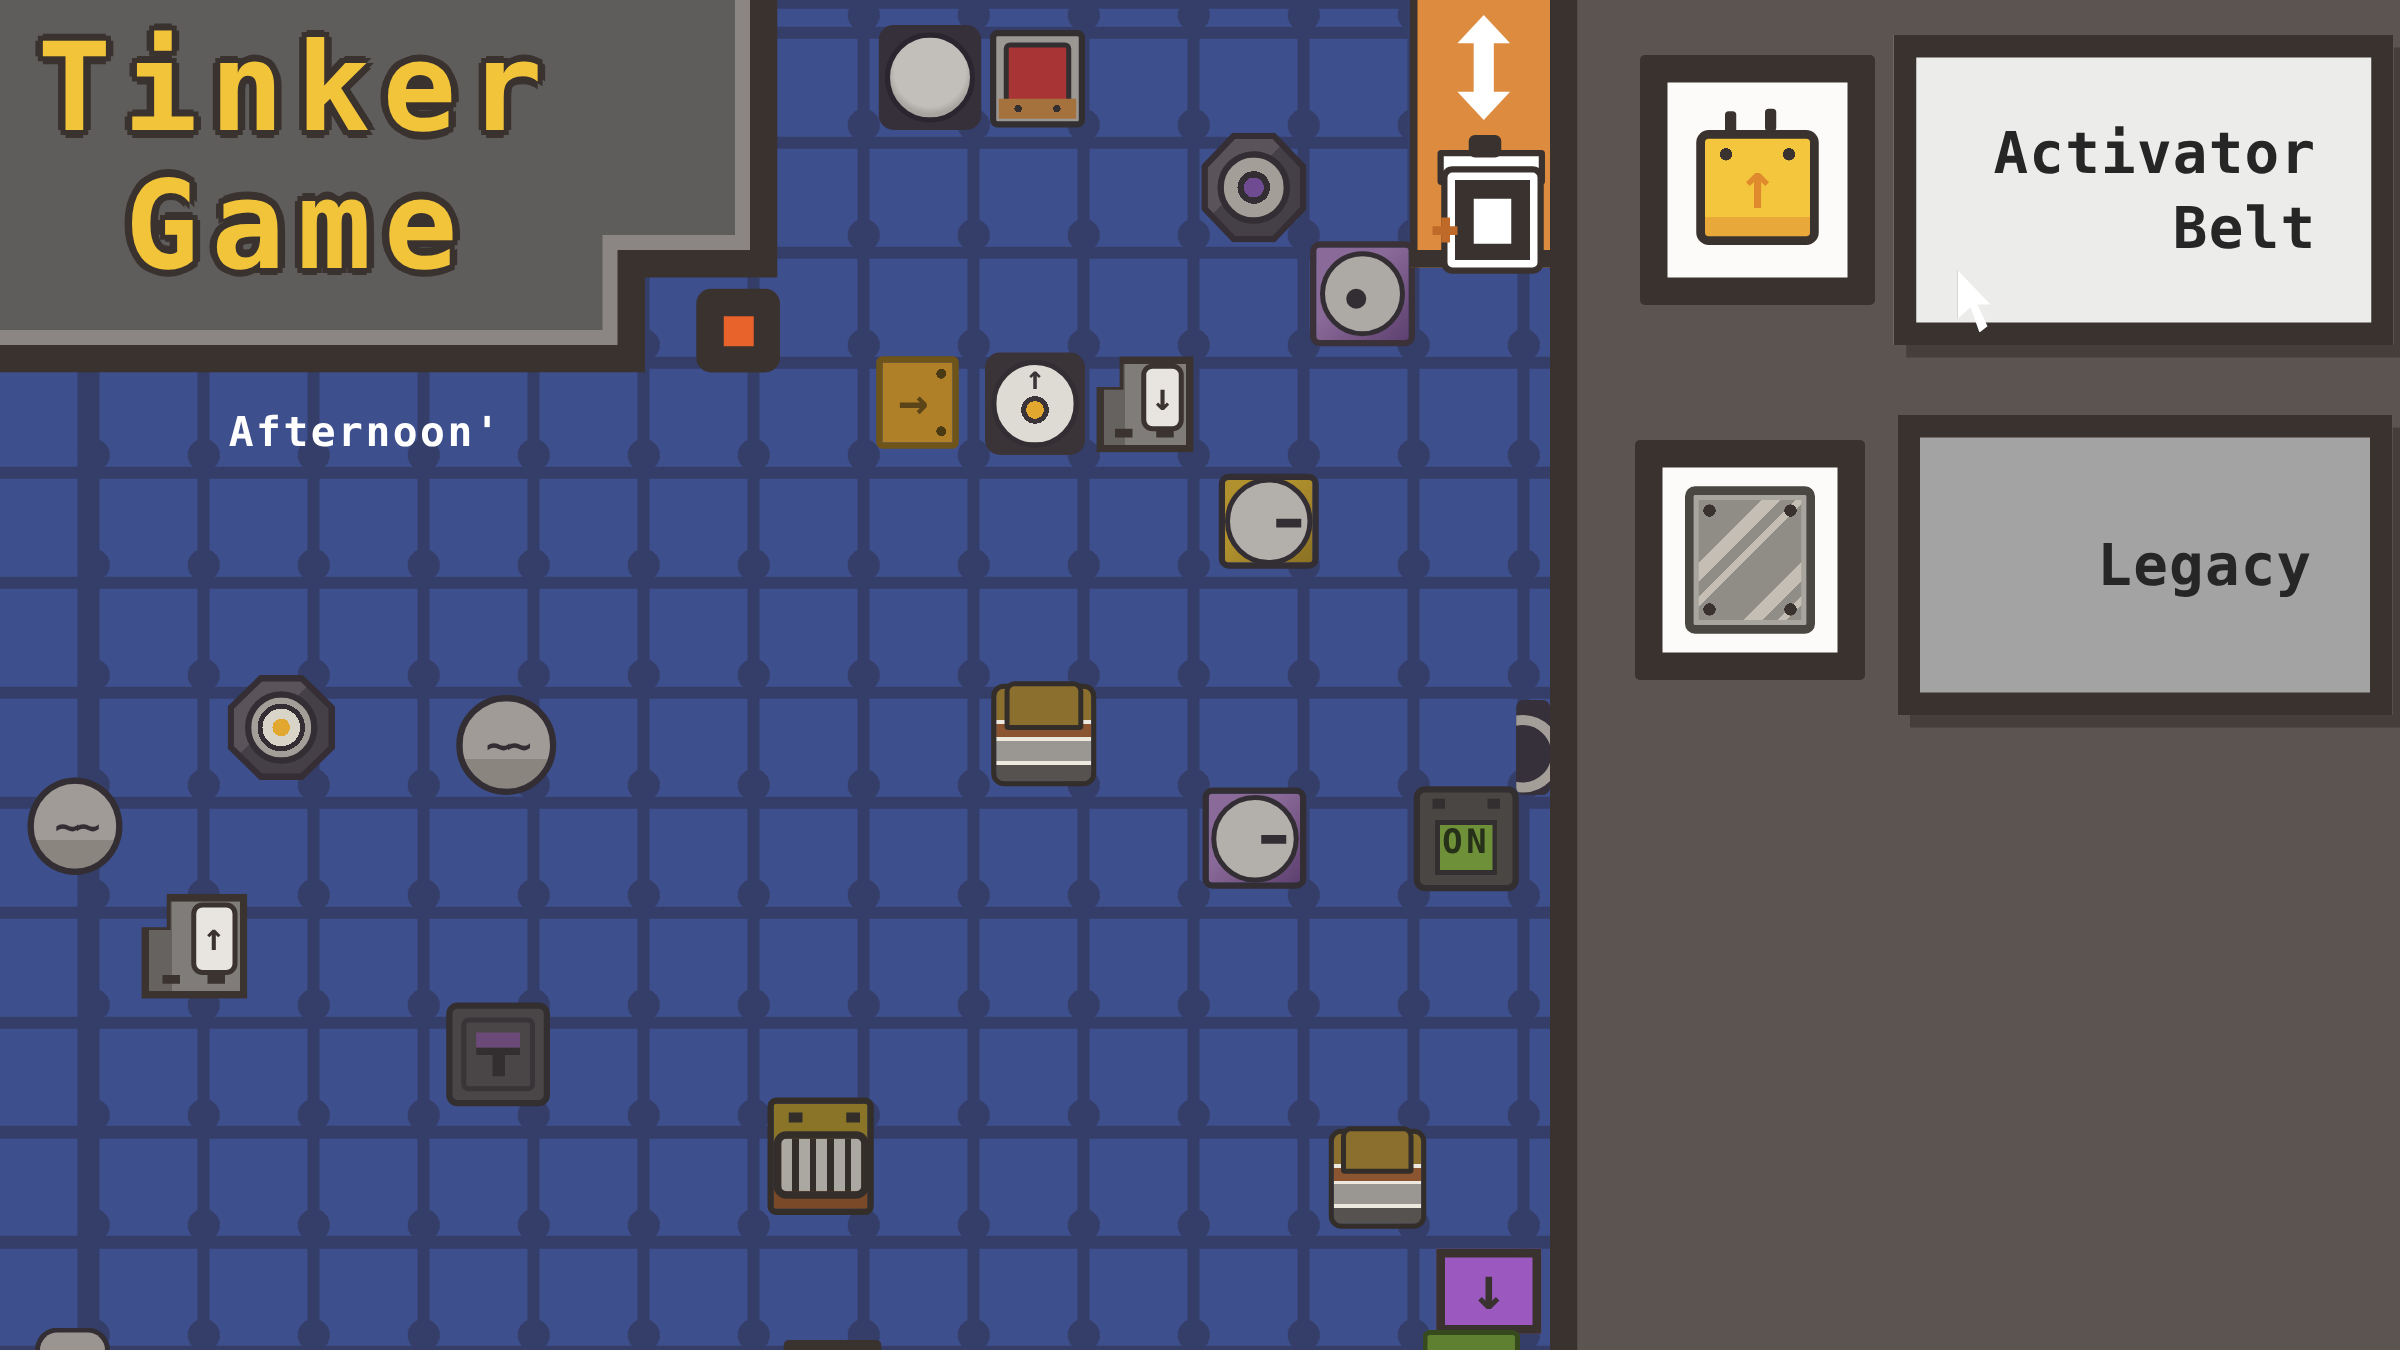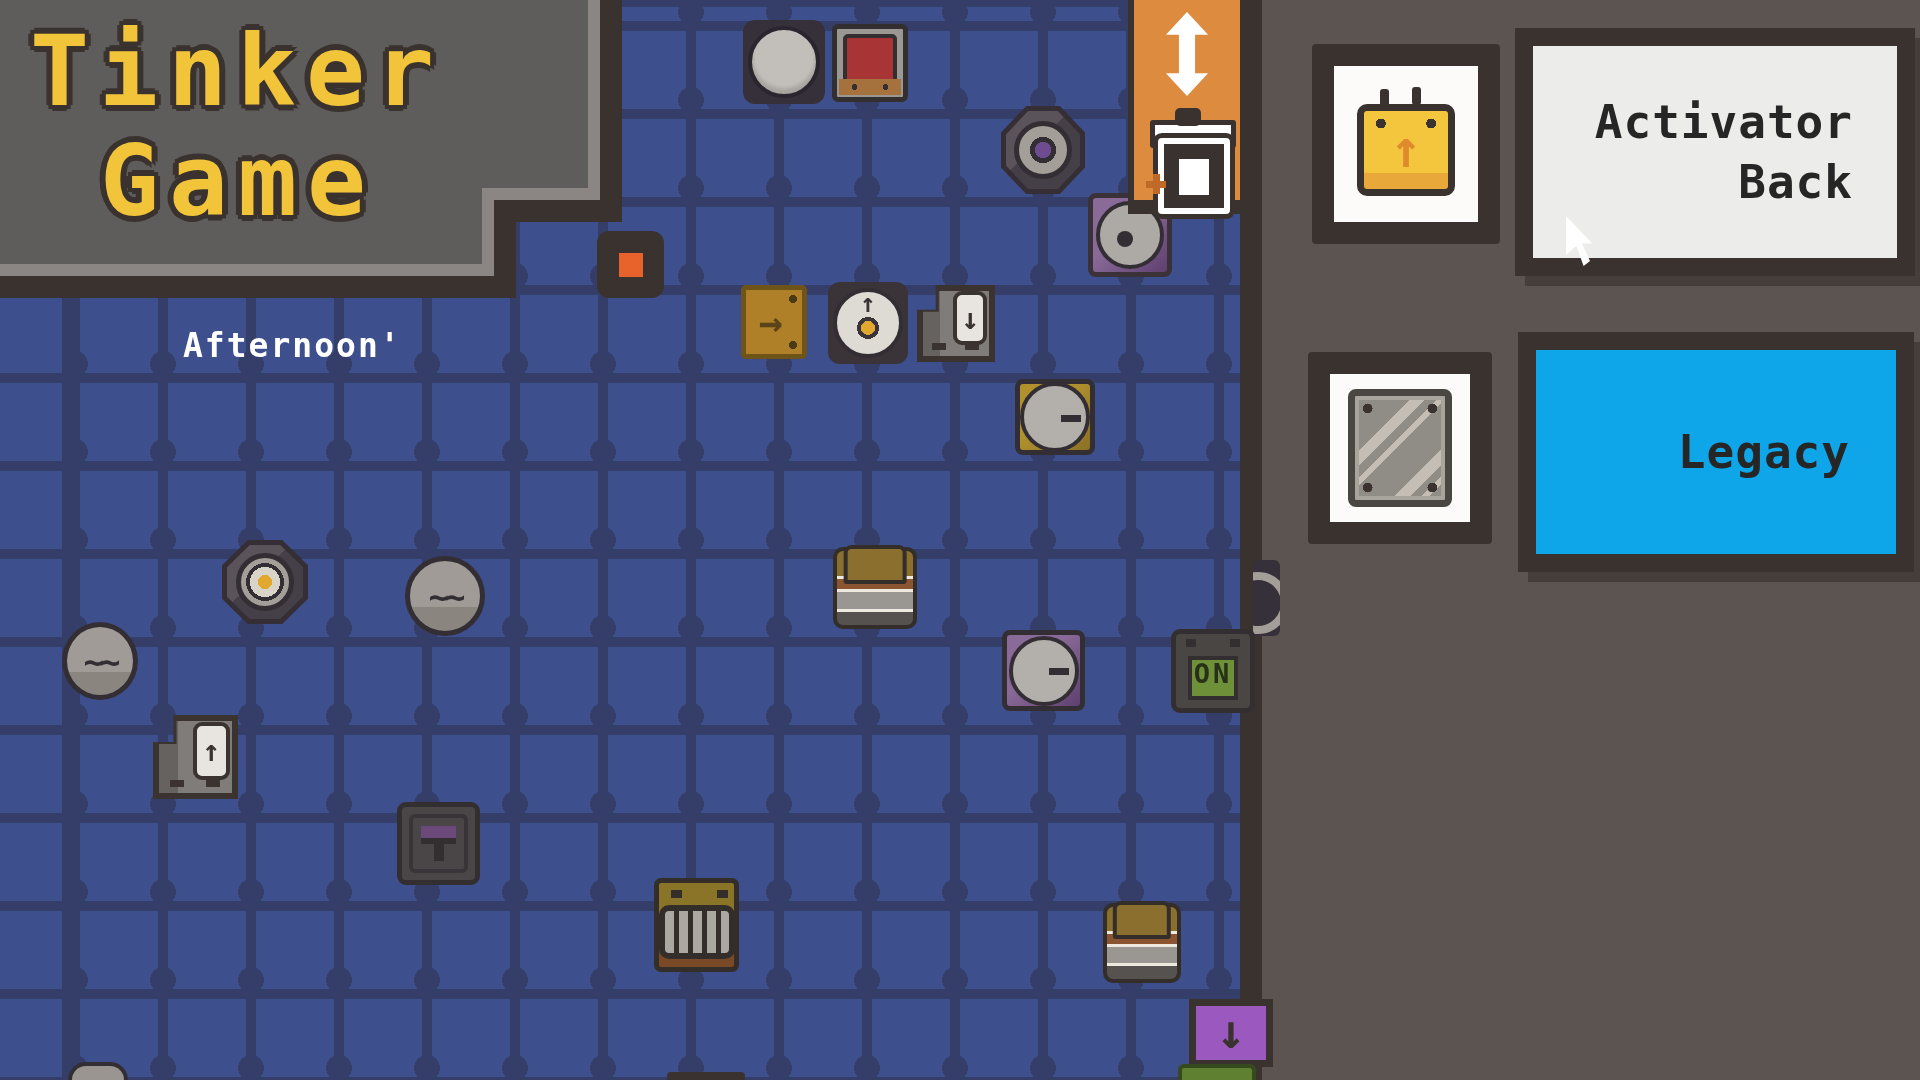--- a/index.html
+++ b/index.html
@@ -79,31 +79,31 @@
       radial-gradient(circle 5px at 86% 88%,#3A322E 97%,transparent),
       linear-gradient(135deg,transparent 0 30%,#C4BEB4 30% 38%,transparent 38% 44%,#C4BEB4 44% 48%,transparent 48% 72%,#C4BEB4 72% 80%,transparent 80% 86%,#C4BEB4 86% 90%,transparent 90%),
       linear-gradient(#908C86,#908C86);
     border:7px solid #4A4642;border-radius:8px;box-shadow:inset 0 0 0 4px #A8A49E;}
 
   .label-panel{position:absolute;background:#ECECEA;border:18px solid #3A322E;
     box-shadow:10px 10px 0 rgba(30,22,18,.35);color:#262626;font-weight:bold;}
   .panel-activator{left:253px;top:28px;width:400px;height:248px;
     display:flex;flex-direction:column;justify-content:center;align-items:flex-end;
     padding-right:44px;gap:14px;font-size:46px;letter-spacing:1px;line-height:1;}
-  .panel-legacy{left:256px;top:332px;width:396px;height:240px;background:#0ea5e9;
+  .panel-legacy{left:256px;top:332px;width:396px;height:240px;background:#a3a3a3;
     display:flex;justify-content:flex-end;align-items:center;padding-right:46px;
     font-size:46px;letter-spacing:1px;}
 
   
   .cursor{position:absolute;left:1566px;top:216px;width:40px;height:50px;z-index:9;background:#FFFFFF;
     clip-path:polygon(0 0,0 78%,26% 60%,44% 100%,60% 90%,40% 55%,66% 55%);
     filter:drop-shadow(4px 0 0 #3A322E) drop-shadow(-4px 0 0 #3A322E) drop-shadow(0 4px 0 #3A322E) drop-shadow(0 -4px 0 #3A322E);}
 
   
-  .piece{position:absolute;z-index:2;margin-left:40px;}
+  .piece{position:absolute;z-index:2;}
   .p-round-button{background:#36303A;border-radius:12px;}
   .p-round-button::before{content:"";position:absolute;left:50%;top:50%;transform:translate(-50%,-50%);
     width:64px;height:64px;border-radius:50%;border:4px solid #2A252E;
     background:radial-gradient(circle at 50% 42%,#C2BFBA 0 58%,#A8A5A0 70%);}
   .p-tv{background:#9B9894;border:5px solid #332E30;border-radius:6px;}
   .p-tv::before{content:"";position:absolute;left:6px;right:6px;top:5px;height:42px;
     background:#A83436;border:4px solid #332E30;border-radius:5px;}
   .p-tv::after{content:"";position:absolute;left:2px;right:2px;bottom:2px;height:16px;
     background:radial-gradient(circle 3px at 25% 50%,#332E30 97%,transparent),
                radial-gradient(circle 3px at 75% 50%,#332E30 97%,transparent),#A5713D;}
@@ -249,21 +249,21 @@
   <div class="divider"></div>
 
   <div class="sidebar">
     <div class="icon-frame frame-activator">
       <div class="inner">
         <div class="belt-icon"></div>
       </div>
     </div>
     <div class="label-panel panel-activator">
       <span>Activator</span>
-      <span>Back</span>
+      <span>Belt</span>
     </div>
 
     <div class="icon-frame frame-legacy">
       <div class="inner">
         <div class="plate-icon"></div>
       </div>
     </div>
     <div class="label-panel panel-legacy">
       <span>Legacy</span>
     </div>

